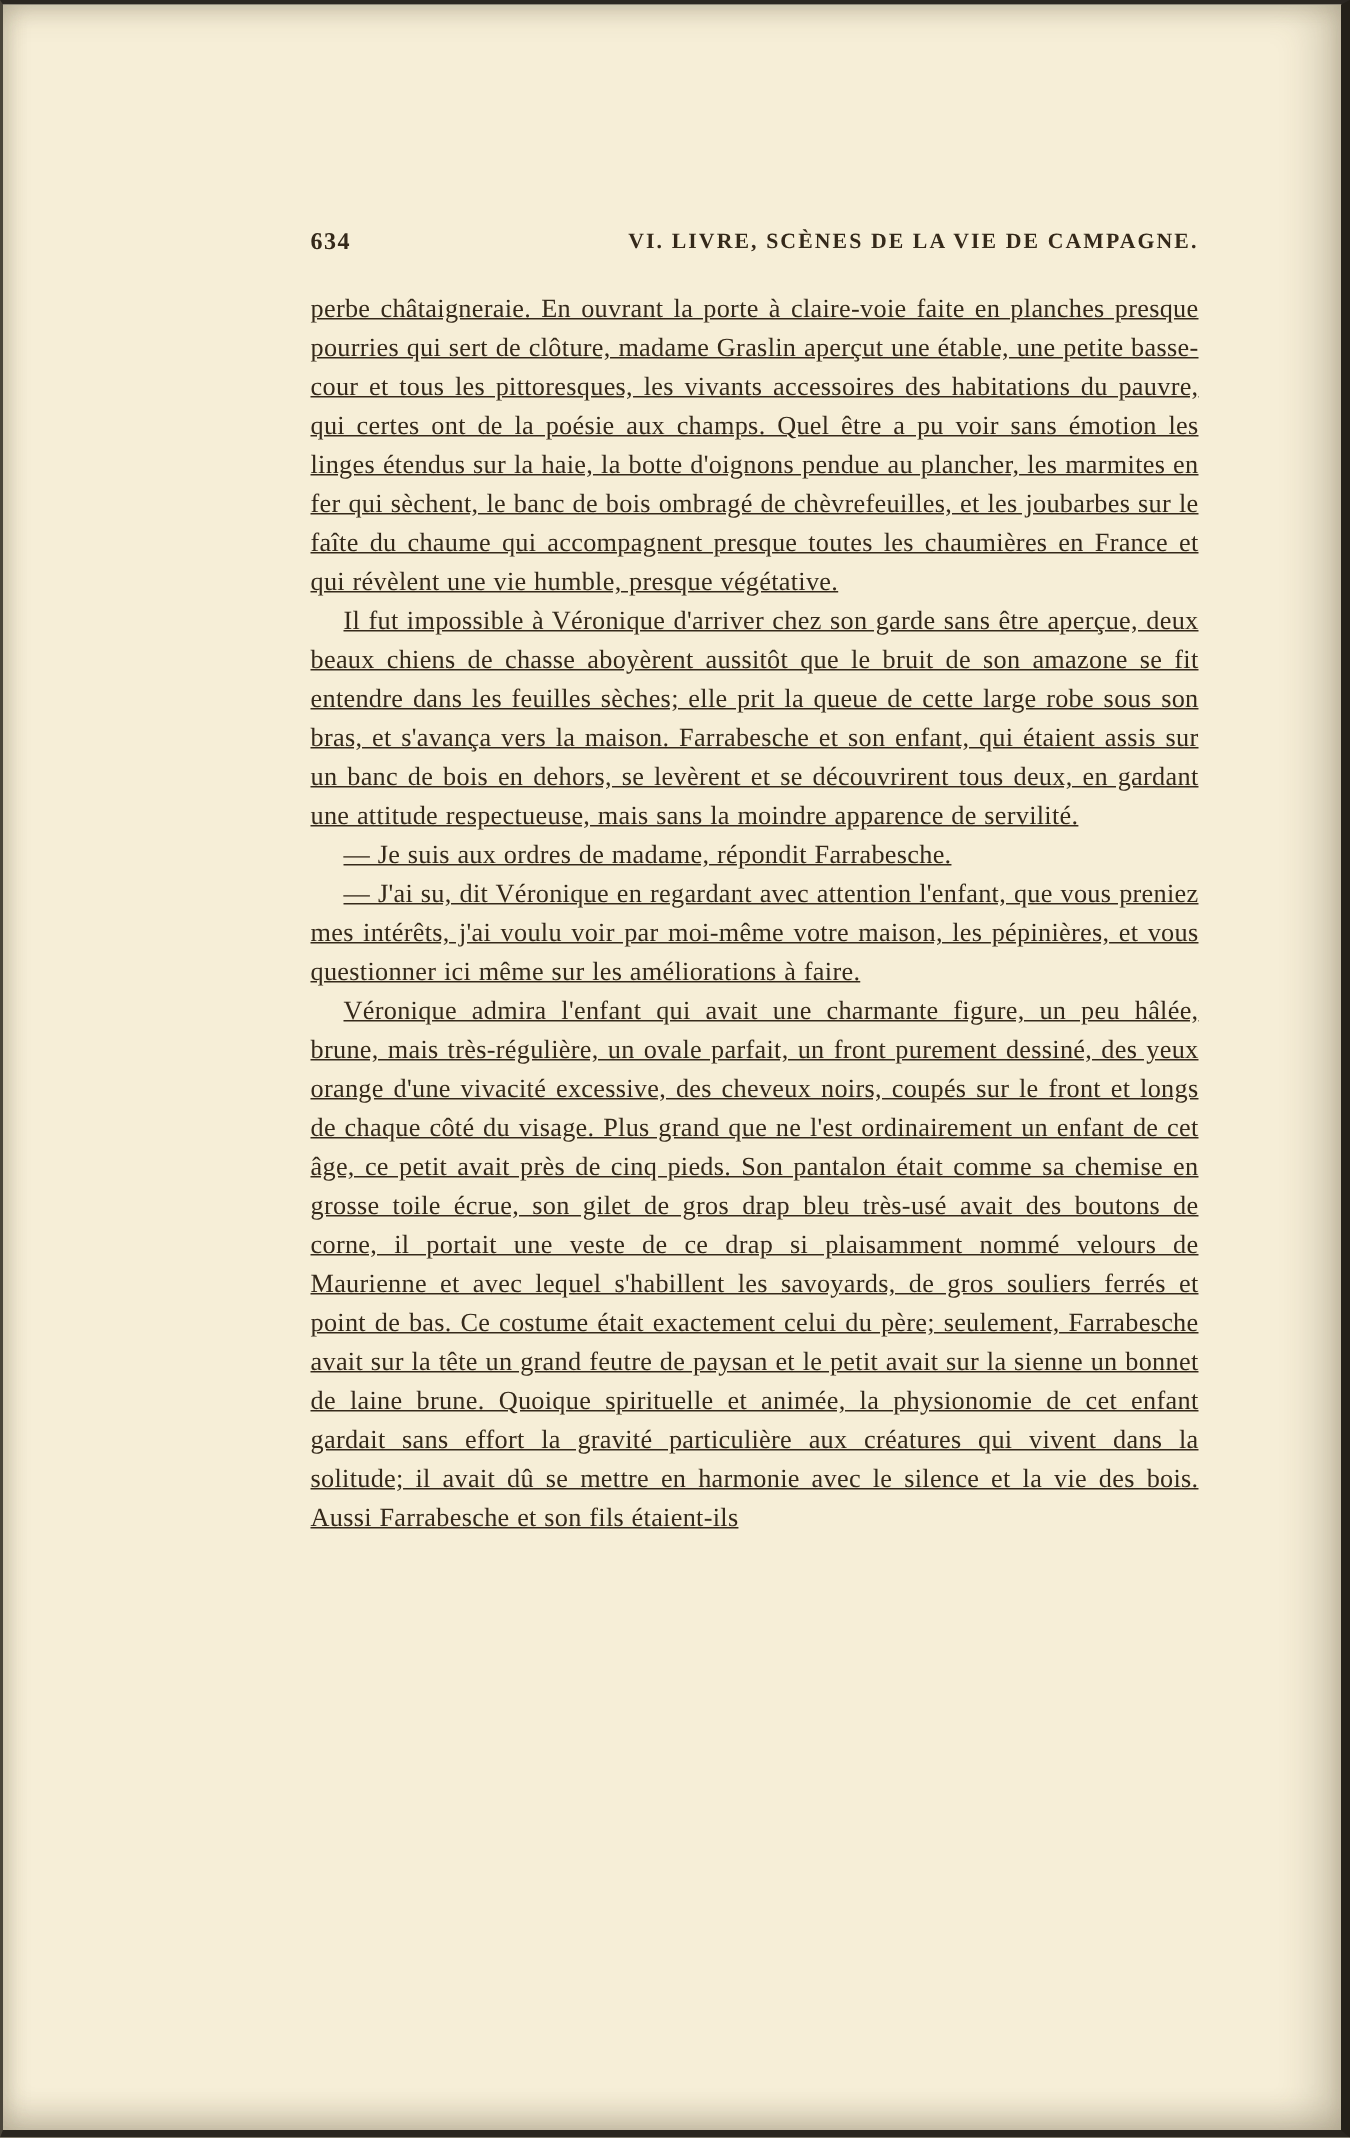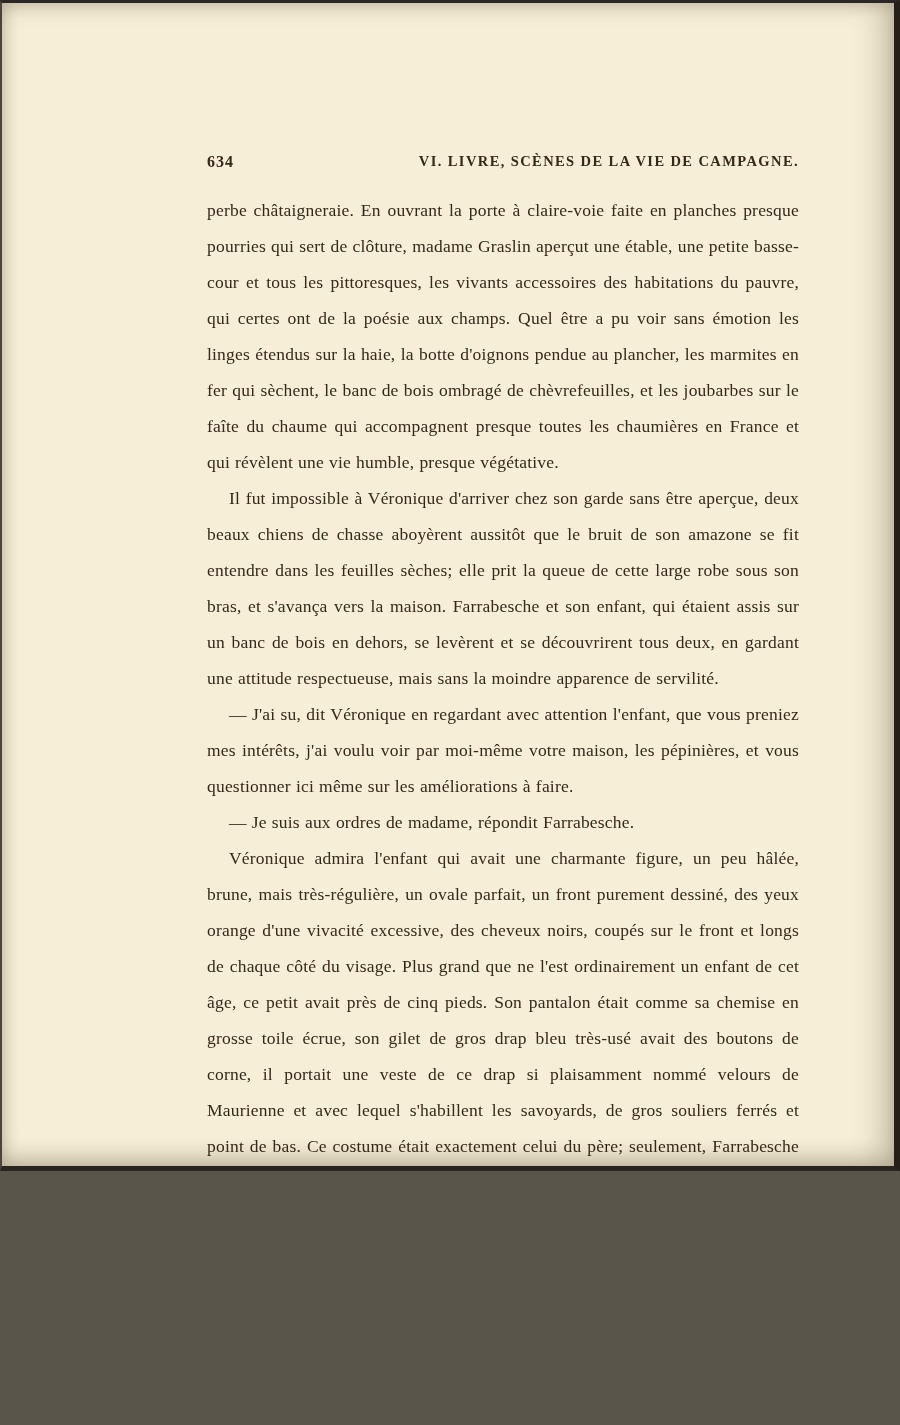--- a/index.html
+++ b/index.html
@@ -3,21 +3,21 @@
 <meta charset="utf-8">
 <style>
   html, body {
     margin: 0;
     padding: 0;
     background: #5a554b;
   }
   .scan {
     position: relative;
     width: 900px;
-    height: 1171px;
+    height: 1425px;
     box-sizing: border-box;
     background: #f6eed7;
     border-top: 3px solid #2b2722;
     border-right: 6px solid #242019;
     border-bottom: 5px solid #2a261f;
     border-left: 2px solid #4a453a;
     overflow: hidden;
     font-family: "Liberation Serif", "DejaVu Serif", serif;
     color: #35291a;
   }
@@ -59,40 +59,41 @@
   }
   .text-block {
     position: absolute;
     top: 189px;
     left: 205px;
     width: 592px;
   }
   .para {
     margin: 0;
     font-size: 17.5px;
-    line-height: 36px;
+    line-height: 26px;
     text-align: justify;
     letter-spacing: 0.2px;
     word-spacing: 0.5px;
+    text-decoration: underline;
   }
   .para.indent {
     text-indent: 22px;
   }
 </style>
 </head>
 <body>
 
 <div class="scan">
 
   <div class="page-header">
     <span class="page-number">634</span>
     <span class="running-title">VI. LIVRE, SCÈNES DE LA VIE DE CAMPAGNE.</span>
   </div>
 
   <div class="text-block">
     <p class="para">perbe châtaigneraie. En ouvrant la porte à claire-voie faite en planches presque pourries qui sert de clôture, madame Graslin aperçut une étable, une petite basse-cour et tous les pittoresques, les vivants accessoires des habitations du pauvre, qui certes ont de la poésie aux champs. Quel être a pu voir sans émotion les linges étendus sur la haie, la botte d'oignons pendue au plancher, les marmites en fer qui sèchent, le banc de bois ombragé de chèvrefeuilles, et les joubarbes sur le faîte du chaume qui accompagnent presque toutes les chaumières en France et qui révèlent une vie humble, presque végétative.</p>
     <p class="para indent">Il fut impossible à Véronique d'arriver chez son garde sans être aperçue, deux beaux chiens de chasse aboyèrent aussitôt que le bruit de son amazone se fit entendre dans les feuilles sèches; elle prit la queue de cette large robe sous son bras, et s'avança vers la maison. Farrabesche et son enfant, qui étaient assis sur un banc de bois en dehors, se levèrent et se découvrirent tous deux, en gardant une attitude respectueuse, mais sans la moindre apparence de servilité.</p>
+    <p class="para indent">— Je suis aux ordres de madame, répondit Farrabesche.</p>
     <p class="para indent">— J'ai su, dit Véronique en regardant avec attention l'enfant, que vous preniez mes intérêts, j'ai voulu voir par moi-même votre maison, les pépinières, et vous questionner ici même sur les améliorations à faire.</p>
-    <p class="para indent">— Je suis aux ordres de madame, répondit Farrabesche.</p>
     <p class="para indent">Véronique admira l'enfant qui avait une charmante figure, un peu hâlée, brune, mais très-régulière, un ovale parfait, un front purement dessiné, des yeux orange d'une vivacité excessive, des cheveux noirs, coupés sur le front et longs de chaque côté du visage. Plus grand que ne l'est ordinairement un enfant de cet âge, ce petit avait près de cinq pieds. Son pantalon était comme sa chemise en grosse toile écrue, son gilet de gros drap bleu très-usé avait des boutons de corne, il portait une veste de ce drap si plaisamment nommé velours de Maurienne et avec lequel s'habillent les savoyards, de gros souliers ferrés et point de bas. Ce costume était exactement celui du père; seulement, Farrabesche avait sur la tête un grand feutre de paysan et le petit avait sur la sienne un bonnet de laine brune. Quoique spirituelle et animée, la physionomie de cet enfant gardait sans effort la gravité particulière aux créatures qui vivent dans la solitude; il avait dû se mettre en harmonie avec le silence et la vie des bois. Aussi Farrabesche et son fils étaient-ils</p>
   </div>
 
 </div>
 
 </body></html>

